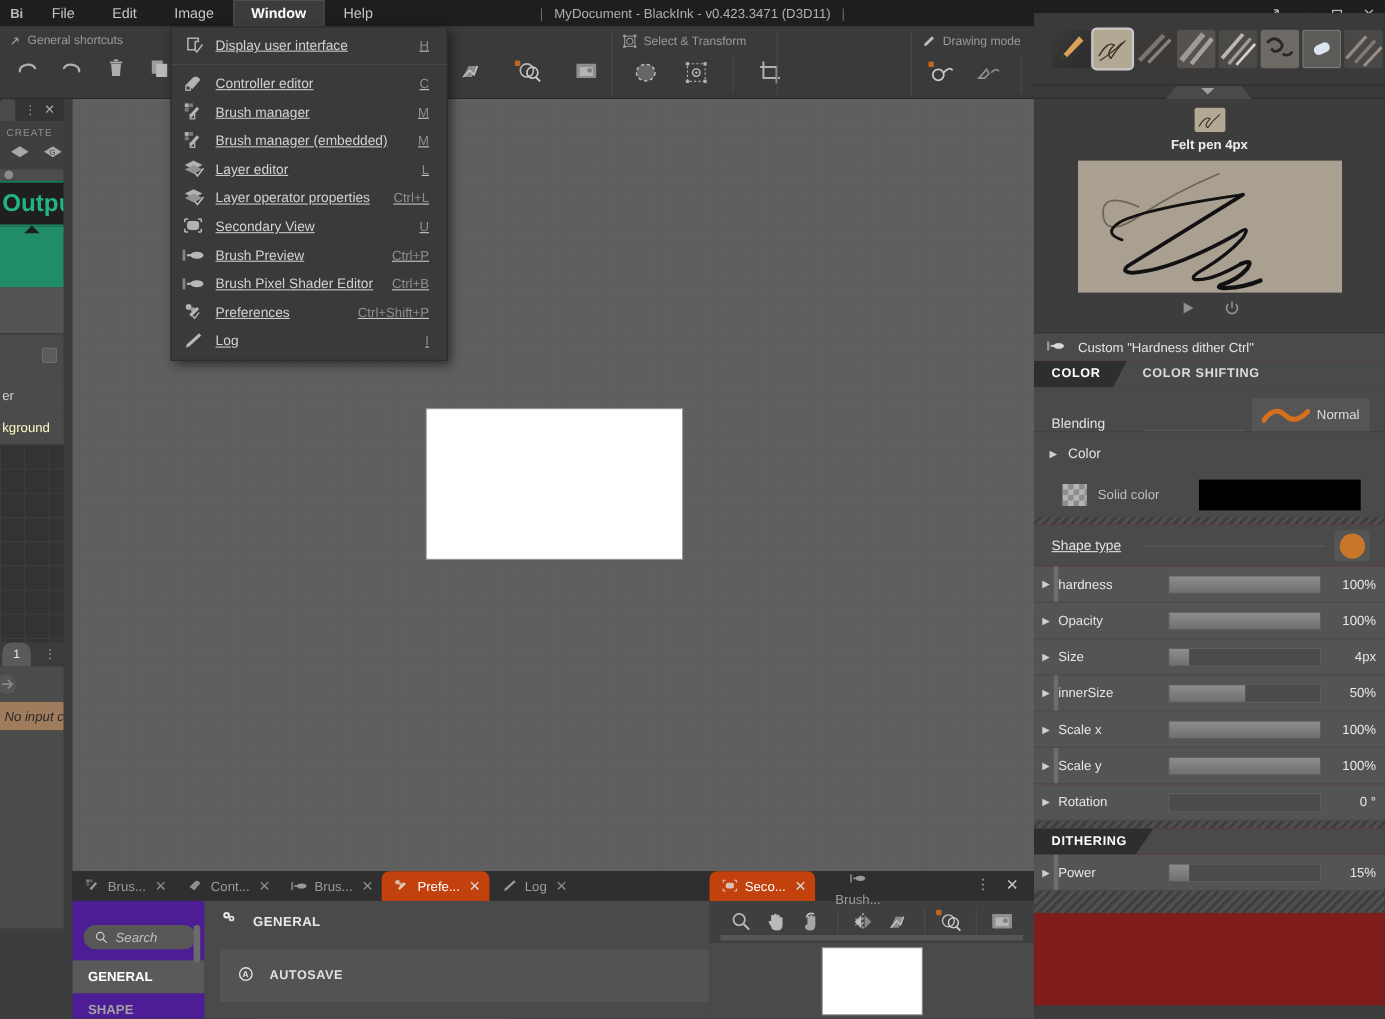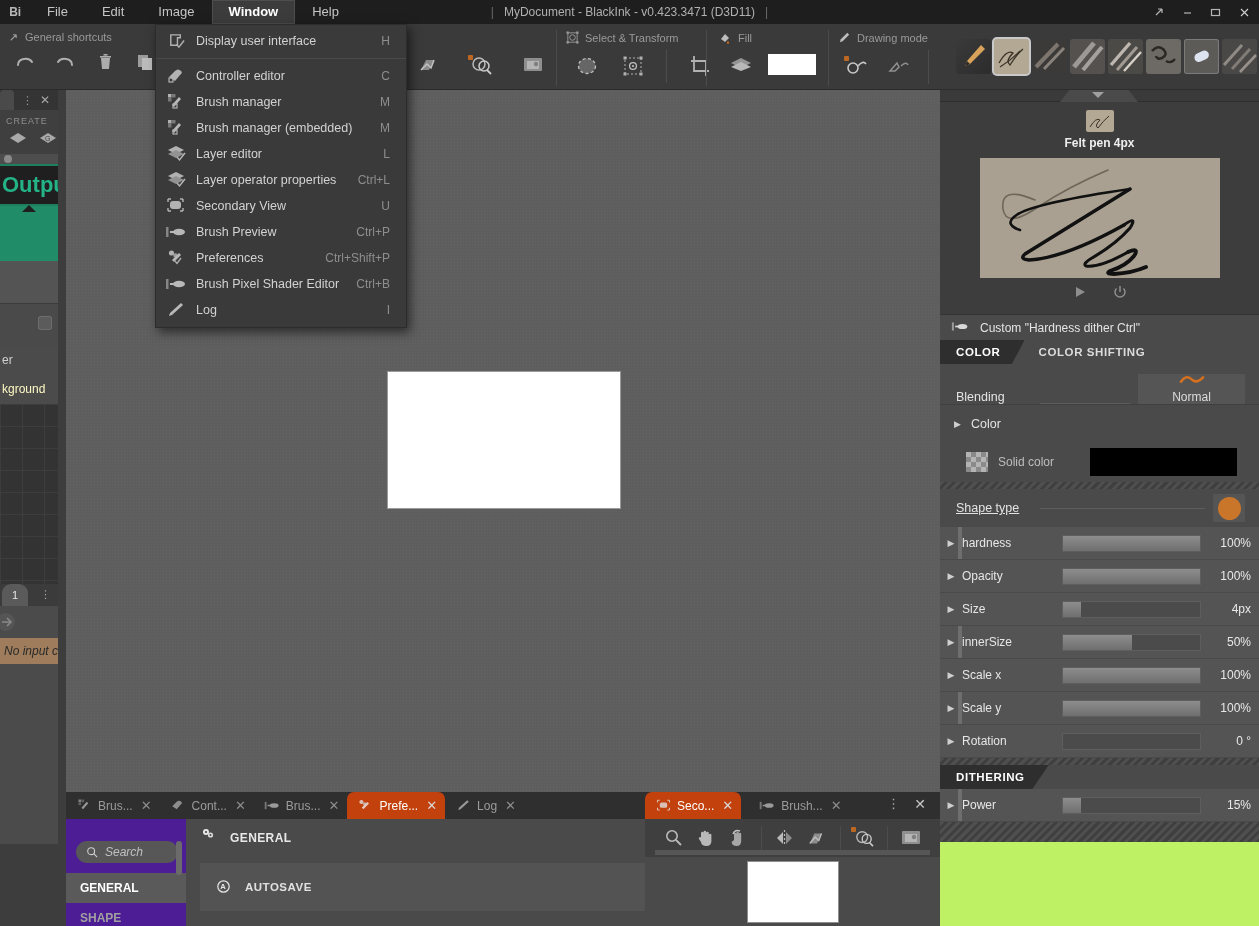--- a/index.html
+++ b/index.html
@@ -54,21 +54,21 @@
   .vsep { width:1px; height:34px; background:#4c4c4c; }
   .tb-divider { position:absolute; top:6px; width:1px; height:56px; background:#4b4b4b; }
 
   
   .dropdown {
     position:absolute; left:155px; top:24px; width:252px;
     background:#3a3a3a; border:1px solid #2c2c2c;
     box-shadow: 3px 4px 10px rgba(0,0,0,.55); z-index:50;
     padding:3px 0 4px 0;
   }
-  .dd-item { height:26px; display:flex; align-items:center; cursor:default; position:relative; }
+  .dd-item { height:26px; display:flex; align-items:center; cursor:default; position:relative;text-decoration:underline; }
   .dd-ico { width:40px; display:flex; align-items:center; justify-content:center; opacity:.8; }
   .dd-label { flex:1; font-size:12.5px; color:#d2d2d2; }
   .dd-key { font-size:12px; color:#8e8e8e; padding-right:16px; }
   .dd-sep { height:1px; background:#4a4a4a; margin:4px 0; }
 
   
   .leftcol { position:absolute; left:0; top:90px; width:58px; height:836px; overflow:hidden; }
   .lp-tabbar { height:20px; background:#343434; display:flex; align-items:center; position:relative; }
   .lp-tab { width:14px; height:20px; background:#4a4a4a; border-radius:4px 4px 0 0; }
   .lp-dots { position:absolute; left:22px; color:#9a9a9a; font-size:11px; letter-spacing:0;}
@@ -151,21 +151,21 @@
   
   .dock2 { position:absolute; left:645px; top:792px; width:295px; height:134px; background:#3a3a3a; }
   .dock2-tabs { height:27px; background:#2f2f2f; display:flex; align-items:flex-end; position:relative;}
   .dock2-toolrow { height:38px; background:#3f3f3f; display:flex; align-items:center; gap:2px; padding-left:14px;}
   .d2ico { width:30px; height:30px; display:flex; align-items:center; justify-content:center; opacity:.85; position:relative;}
   .dock2-view { position:absolute; left:0; top:65px; width:295px; height:69px; background:#4a4a4a; }
   .dock2-white { position:absolute; left:103px; top:5px; width:90px; height:60px; background:#fff; box-shadow:0 0 0 1px #8e8e8e;}
   .dock2-scrollh{position:absolute; left:10px; top:-7px; width:275px; height:5px; background:#565656;}
 
   
-  .right { position:absolute; left:940px; top:24px; width:319px; height:902px; background:#bef264; }
+  .right { position:absolute; left:940px; top:12px; width:319px; height:902px; background:#7f1d1d; }
   .brushbar { height:66px; background:#3a3a3a; display:flex; align-items:center; gap:3px; padding-left:16px;
      border-bottom:1px solid #2d2d2d;}
   .brush-sw { width:35px; height:35px; border-radius:3px; position:relative; overflow:hidden; }
   .brush-sw.sel { box-shadow: 0 0 0 2px #c9c9c9; }
   .collapse-bar { height:12px; background:#3a3a3a; position:relative; border-bottom:1px solid #2d2d2d;}
   .collapse-bar .tab { position:absolute; left:120px; top:0; width:78px; height:12px; background:#4a4a4a;
       clip-path: polygon(12% 0, 88% 0, 100% 100%, 0 100%); }
   .collapse-bar .arr { position:absolute; left:152px; top:2px; border-left:6px solid transparent;
       border-right:6px solid transparent; border-top:6px solid #9f9f9f;}
   .preview-wrap { background:#3d3d3d; padding:8px 0 4px 0; }
@@ -187,21 +187,21 @@
   .prow .caret { width:22px; text-align:center; color:#cfcfcf; font-size:9px; }
   .prow .pname { width:100px; font-size:12px; color:#e6e6e6; }
   .slider { flex:1; height:17px; background:#4b4b4b; border:1px solid #5e5e5e; position:relative; margin-right:0;}
   .slider .fill { position:absolute; left:0; top:0; bottom:0;
      background:linear-gradient(to bottom,#8d8d8d,#6f6f6f); }
   .pval { width:58px; text-align:right; padding-right:8px; font-size:12px; color:#e8e8e8; }
   .blendrow { height:40px; background:#4a4a4a; display:flex; align-items:flex-end; padding-left:16px;}
   .blendrow .lbl { font-size:12.5px; color:#e2e2e2; width:84px;}
   .blend-line { flex:1; height:1px; background:#5d5d5d; margin-right:8px;}
   .blend-btn { width:107px; height:30px; background:#555; display:flex; align-items:center; gap:6px;
-     justify-content:center; font-size:12px; color:#dcdcdc; margin-right:14px;flex-direction:column;}
+     justify-content:center; font-size:12px; color:#dcdcdc; margin-right:14px;}
   .colorrow { height:38px; background:#4a4a4a; display:flex; align-items:center; padding-left:14px;
      font-size:12.5px; color:#e2e2e2; gap:10px; border-top:1px solid #404040;}
   .solidrow { height:40px; background:#4a4a4a; display:flex; align-items:center; padding-left:26px; gap:10px;}
   .checker { width:22px; height:20px;
      background-image: linear-gradient(45deg,#8a8a8a 25%,transparent 25%,transparent 75%,#8a8a8a 75%),
                        linear-gradient(45deg,#8a8a8a 25%,#b4b4b4 25%,#b4b4b4 75%,#8a8a8a 75%);
      background-size:10px 10px; background-position:0 0,5px 5px; }
   .solid-lbl { font-size:12px; color:#bdbdbd; width:82px;}
   .solid-swatch { flex:1; height:28px; background:#000; margin-right:22px;}
   .shaperow { height:38px; background:#4a4a4a; display:flex; align-items:center; padding-left:16px;}
@@ -358,38 +358,20 @@
         <span class="tb-ico">
           <svg width="22" height="22" viewBox="0 0 22 22">
               <path d="M5 1 L5 16 L20 16" stroke="#c6c6c6" stroke-width="1.8" fill="none"></path>
               <path d="M2 6 L17 6 L17 21" stroke="#c6c6c6" stroke-width="1.8" fill="none"></path>
             </svg>
         </span>
       </div>
     </div>
 
     <div class="tb-divider" style="left:706px;"></div>
-    <div class="tb-group" style="left:718px;">
-      <div class="gl">
-        <svg width="14" height="14" viewBox="0 0 14 14">
-            <path d="M3 8 L7 3 L11 7 L7 11 Z" fill="#bcbcbc"></path>
-            <path d="M10 10 q2 2 0 3 q-2 -1 0 -3" fill="#d4701e"></path>
-          </svg>
-        <span>Fill</span>
-      </div>
-      <div class="tb-row" style="gap:14px; padding-left:10px; padding-top:6px;">
-        <span class="tb-ico">
-          <svg width="24" height="18" viewBox="0 0 24 18">
-              <path d="M12 3 L22 8 L12 13 L2 8 Z" fill="#a5a5a5"></path>
-              <path d="M12 7 L22 12 L12 16 L2 12 Z" fill="#cfcfcf"></path>
-            </svg>
-        </span>
-        <span style="width:48px;height:21px;background:#fff;"></span>
-      </div>
-    </div>
 
     <div class="tb-divider" style="left:828px;"></div>
     <div class="tb-group" style="left:838px;">
       <div class="gl">
         <svg width="13" height="13" viewBox="0 0 14 14">
             <path d="M10 2 L12 4 L5 11 L2 12 L3 9 Z" fill="#bdbdbd"></path>
           </svg>
         <span>Drawing mode</span>
       </div>
       <div class="tb-row" style="gap:16px; padding-left:6px; padding-top:6px;">
@@ -510,41 +492,41 @@
             <path d="M5 8 h4" stroke="#d8d8d8" stroke-width="2"></path>
             <ellipse cx="14" cy="8" rx="6" ry="3.2" fill="#d8d8d8"></ellipse>
           </svg>
       </span>
       <span class="dd-label">Brush Preview</span>
       <span class="dd-key">Ctrl+P</span>
     </div>
 
     <div class="dd-item">
       <span class="dd-ico">
+        <svg width="22" height="16" viewBox="0 0 22 16">
+            <rect x="1" y="3" width="2.5" height="10" fill="#9a9a9a"></rect>
+            <path d="M5 8 h4" stroke="#d8d8d8" stroke-width="2"></path>
+            <ellipse cx="14" cy="8" rx="6" ry="3.2" fill="#d8d8d8"></ellipse>
+          </svg>
+      </span>
+      <span class="dd-label">Brush Pixel Shader Editor</span>
+      <span class="dd-key">Ctrl+B</span>
+    </div>
+
+    <div class="dd-item">
+      <span class="dd-ico">
         <svg width="20" height="20" viewBox="0 0 20 20">
             <circle cx="5.5" cy="5" r="2.6" fill="#d0d0d0"></circle>
             <circle cx="9.5" cy="7.5" r="2.2" fill="#b8b8b8"></circle>
             <path d="M6 12 L13 5 l2 2 L8 14 Z" fill="#d8d8d8"></path>
             <path d="M9 13 l2 2.4 L15 10" stroke="#cfcfcf" stroke-width="1.3" fill="none"></path>
           </svg>
       </span>
       <span class="dd-label">Preferences</span>
       <span class="dd-key">Ctrl+Shift+P</span>
-    </div>
-
-    <div class="dd-item">
-      <span class="dd-ico">
-        <svg width="22" height="16" viewBox="0 0 22 16">
-            <rect x="1" y="3" width="2.5" height="10" fill="#9a9a9a"></rect>
-            <path d="M5 8 h4" stroke="#d8d8d8" stroke-width="2"></path>
-            <ellipse cx="14" cy="8" rx="6" ry="3.2" fill="#d8d8d8"></ellipse>
-          </svg>
-      </span>
-      <span class="dd-label">Brush Pixel Shader Editor</span>
-      <span class="dd-key">Ctrl+B</span>
     </div>
 
     <div class="dd-item">
       <span class="dd-ico">
         <svg width="20" height="20" viewBox="0 0 20 20">
             <path d="M15 3 L17 5 L6 15 L3 16 L4 13 Z" fill="#d8d8d8"></path>
           </svg>
       </span>
       <span class="dd-label">Log</span>
       <span class="dd-key">I</span>
@@ -705,21 +687,21 @@
       <div class="dtab active">
         <span class="dtab-ico">
           <svg width="15" height="15" viewBox="0 0 20 20">
               <rect x="5" y="6" width="10" height="7" rx="2.5" fill="#e0e0e0"></rect>
               <path d="M2 3 h3 M2 3 v3 M18 3 h-3 M18 3 v3 M2 16 h3 M2 16 v-3 M18 16 h-3 M18 16 v-3" stroke="#e0e0e0" stroke-width="1.4" fill="none"></path>
             </svg>
         </span>
         <span>Seco...</span>
         <span class="tx">✕</span>
       </div>
-      <div class="dtab" style="margin-left:8px;">
+      <div class="dtab" style="margin-left:8px;flex-direction:column;">
         <span class="dtab-ico">
           <svg width="17" height="13" viewBox="0 0 22 16">
               <rect x="1" y="3" width="2.5" height="10" fill="#8a8a8a"></rect>
               <path d="M5 8 h4" stroke="#b5b5b5" stroke-width="2"></path>
               <ellipse cx="14" cy="8" rx="6" ry="3.2" fill="#b5b5b5"></ellipse>
             </svg>
         </span>
         <span>Brush...</span>
         <span class="tx">✕</span>
       </div>

